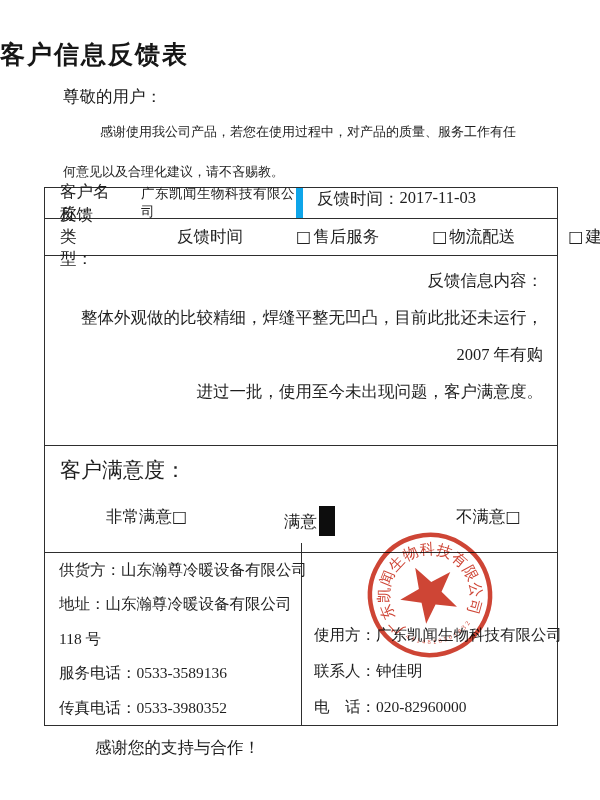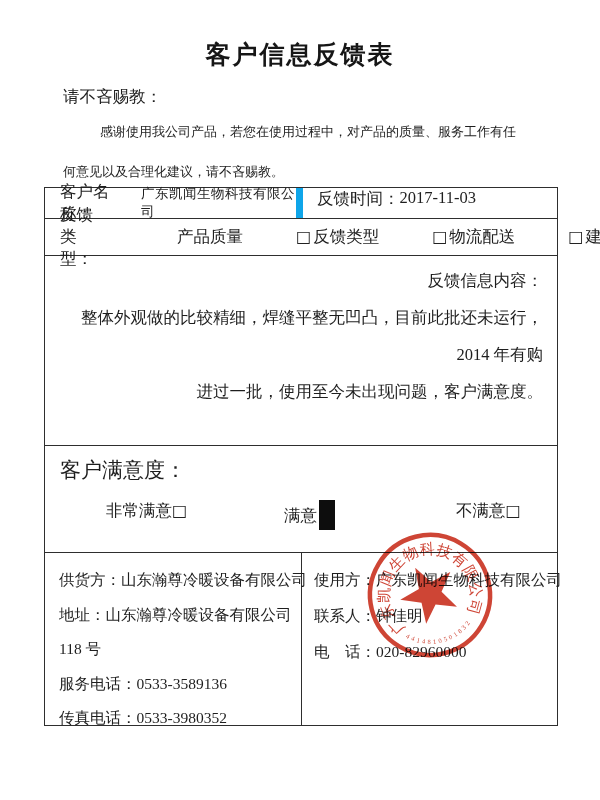--- a/index.html
+++ b/index.html
@@ -7,21 +7,21 @@
   body {
     background:#ffffff;
     font-family:"Liberation Serif","DejaVu Serif",serif;
     color:#1e1e1e;
     position:relative;
     overflow:hidden;
   }
   .page { position:absolute; inset:0; }
 
   .doc-title {
-    text-align:center;
+    text-align:left;
     margin-top:38px;
     font-family:"Liberation Sans","DejaVu Sans",sans-serif;
     font-size:25px;
     font-weight:bold;
     letter-spacing:2px;
     color:#161616;
   }
   .greeting { margin:15px 0 0 63px; font-size:16.5px; }
   .intro { margin:4px 40px 0 63px; font-size:13px; line-height:40px; }
   .intro .line1 { text-indent:37px; }
@@ -29,33 +29,33 @@
   .form-table {
     position:absolute; left:44px; top:187px;
     width:514px; height:539px;
     border:1px solid #2e2e2e;
   }
   .row { border-bottom:1px solid #2e2e2e; display:flex; font-size:16.5px; }
   .r1 { height:31px; }
   .r2 { height:37px; align-items:center; padding-left:15px;gap:36px; }
   .r3 { height:190px; display:block; padding:6px 14px 0 15px; line-height:37px;text-align:right; }
   .r4 { height:107px; display:block; position:relative; padding:10px 15px 0 15px; }
-  .r5 { height:172px; border-bottom:none; }
+  .r5 { height:172px; border-bottom:none;align-items:flex-end; }
 
   .r1 .cell-left { width:258px; border-right:7px solid #0ea5e9; display:flex; align-items:center; padding-left:15px; }
   .r1 .cell-right { flex:1; display:flex; padding-left:14px; }
   .company-small { font-size:13.5px; margin-left:5px; letter-spacing:0.5px; }
 
   .box-glyph { font-family:"DejaVu Sans","Liberation Sans",sans-serif; font-size:16px; color:#222; }
   .mark-filled { display:inline-block; width:19px; height:27px; background:#0d0d0d; vertical-align:-7px; margin:0 4px 0 8px; }
   .opt { margin-right:17px; white-space:nowrap; }
   .opt .box-glyph { margin-right:2px; }
 
   .sat-label { font-size:21px; }
-  .sat-options { position:absolute; left:0; top:54px; width:100%; height:36px; }
+  .sat-options { position:absolute; left:0; top:60px; width:100%; height:36px; }
   .sat-opt { position:absolute; font-size:16.5px; white-space:nowrap; }
   .sat-opt.o0 { left:61px; }
   .sat-opt.o1 { left:239px; }
   .sat-opt.o2 { left:411px; }
   .mark-filled-sat { display:inline-block; width:16px; height:30px; background:#0d0d0d; vertical-align:-9px; margin-left:2px; }
 
   .r5 .cell-left  { width:257px; border-right:1px solid #2e2e2e; padding:10px 8px 0 14px; font-size:15.5px; line-height:34.5px; }
   .r5 .cell-right { flex:1; padding:9px 0 0 12px; font-size:15.5px; line-height:36px; position:relative; }
   .info-line { white-space:nowrap; }
 
@@ -70,21 +70,21 @@
   }
   .stamp-svg text { font-family:"Liberation Serif","DejaVu Serif",serif; }
 </style>
 </head>
 <body>
 
 <div class="page">
 
   <h1 class="doc-title">客户信息反馈表</h1>
 
-  <div class="greeting">请不吝赐教：</div>
+  <div class="greeting">尊敬的用户：</div>
 
   <div class="intro">
     <div class="line1">感谢使用我公司产品，若您在使用过程中，对产品的质量、服务工作有任</div>
     <div class="line2">何意见以及合理化建议，请不吝赐教。</div>
   </div>
 
   <div class="form-table">
 
     <div class="row r1">
       <div class="cell-left">
@@ -93,30 +93,30 @@
       </div>
       <div class="cell-right">
         <span>反馈时间：</span>
           <span>2017-11-03</span>
       </div>
     </div>
 
     <div class="row r2">
       <span>反馈类型：</span>
         <span class="mark-filled"></span>
-        <span class="opt">产品质量</span>
-      <span class="opt"><span class="box-glyph">□</span><span>反馈类型</span></span>
+        <span class="opt">反馈时间</span>
+      <span class="opt"><span class="box-glyph">□</span><span>售后服务</span></span>
       <span class="opt"><span class="box-glyph">□</span><span>物流配送</span></span>
       <span class="opt"><span class="box-glyph">□</span><span>建议</span></span>
       <span class="opt"><span class="box-glyph">□</span><span>其他</span></span>
     </div>
 
     <div class="row r3">
       <div>反馈信息内容：</div>
-      <div>整体外观做的比较精细，焊缝平整无凹凸，目前此批还未运行，2014 年有购</div>
+      <div>整体外观做的比较精细，焊缝平整无凹凸，目前此批还未运行，2007 年有购</div>
       <div>进过一批，使用至今未出现问题，客户满意度。</div>
     </div>
 
     <div class="row r4">
       <div class="sat-label">客户满意度：</div>
       <div class="sat-options">
         <span class="sat-opt o0"><span>非常满意</span><span class="box-glyph">□</span></span>
         <span class="sat-opt o1"><span>满意</span><span class="mark-filled-sat"></span></span>
         <span class="sat-opt o2"><span>不满意</span><span class="box-glyph">□</span></span>
       </div>
@@ -132,20 +132,21 @@
       </div>
       <div class="cell-right">
         <div class="info-line"><span>使用方：</span><span>广东凯闻生物科技有限公司</span></div>
         <div class="info-line"><span>联系人：</span><span>钟佳明</span></div>
         <div class="info-line"><span>电　话：</span><span>020-82960000</span></div>
       </div>
     </div>
 
   </div>
 
+  <div class="closing">感谢您的支持与合作！</div>
 
   <svg class="stamp-svg" viewBox="348 513 170 170" xmlns="http://www.w3.org/2000/svg">
     <g transform="rotate(-14 430 595)">
       <circle cx="430" cy="595" r="60" fill="none" stroke-width="4.5" stroke="#c9301f"></circle>
       <polygon points="422.2,565.0 434.3,582.8 455.2,577.7 442.0,594.6 453.3,612.9 433.1,605.6 419.3,622.0 419.9,600.5 400.0,592.4 420.7,586.4" fill="#c9301f"></polygon>
       <path id="seal-text-arc" d="M 398.6 621.4 A 41 41 0 1 1 461.4 621.4" fill="none"></path>
       <text font-size="15" letter-spacing="0.5" fill="#c9301f">
         <textPath href="#seal-text-arc" startOffset="50%" text-anchor="middle">广东凯闻生物科技有限公司</textPath>
       </text>
       <path id="seal-num-arc" d="M 392.5 626.5 A 49 49 0 0 0 467.5 626.5" fill="none"></path>

